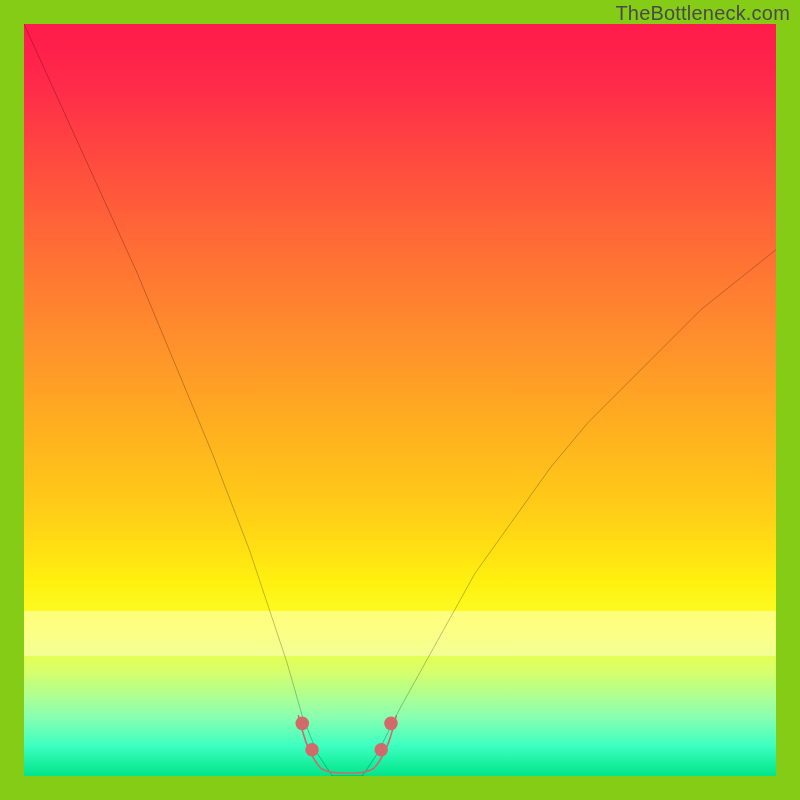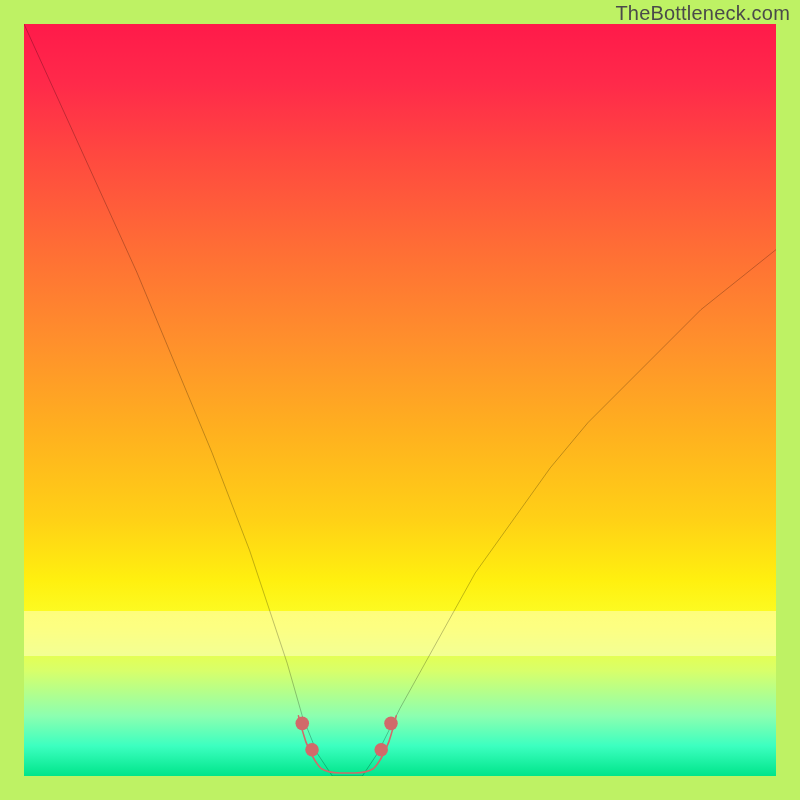--- a/index.html
+++ b/index.html
@@ -10,21 +10,21 @@
     overflow: hidden;
     background: #000;
     font-family: Arial, Helvetica, sans-serif;
   }
   .frame {
     position: absolute;
     top: 0;
     left: 0;
     width: 800px;
     height: 800px;
-    background: #bef264;
+    background: #84cc16;
   }
   .plot-area {
     position: absolute;
     top: 24px;
     left: 24px;
     width: 752px;
     height: 752px;
     overflow: hidden;
   }
   .gradient-bg {

